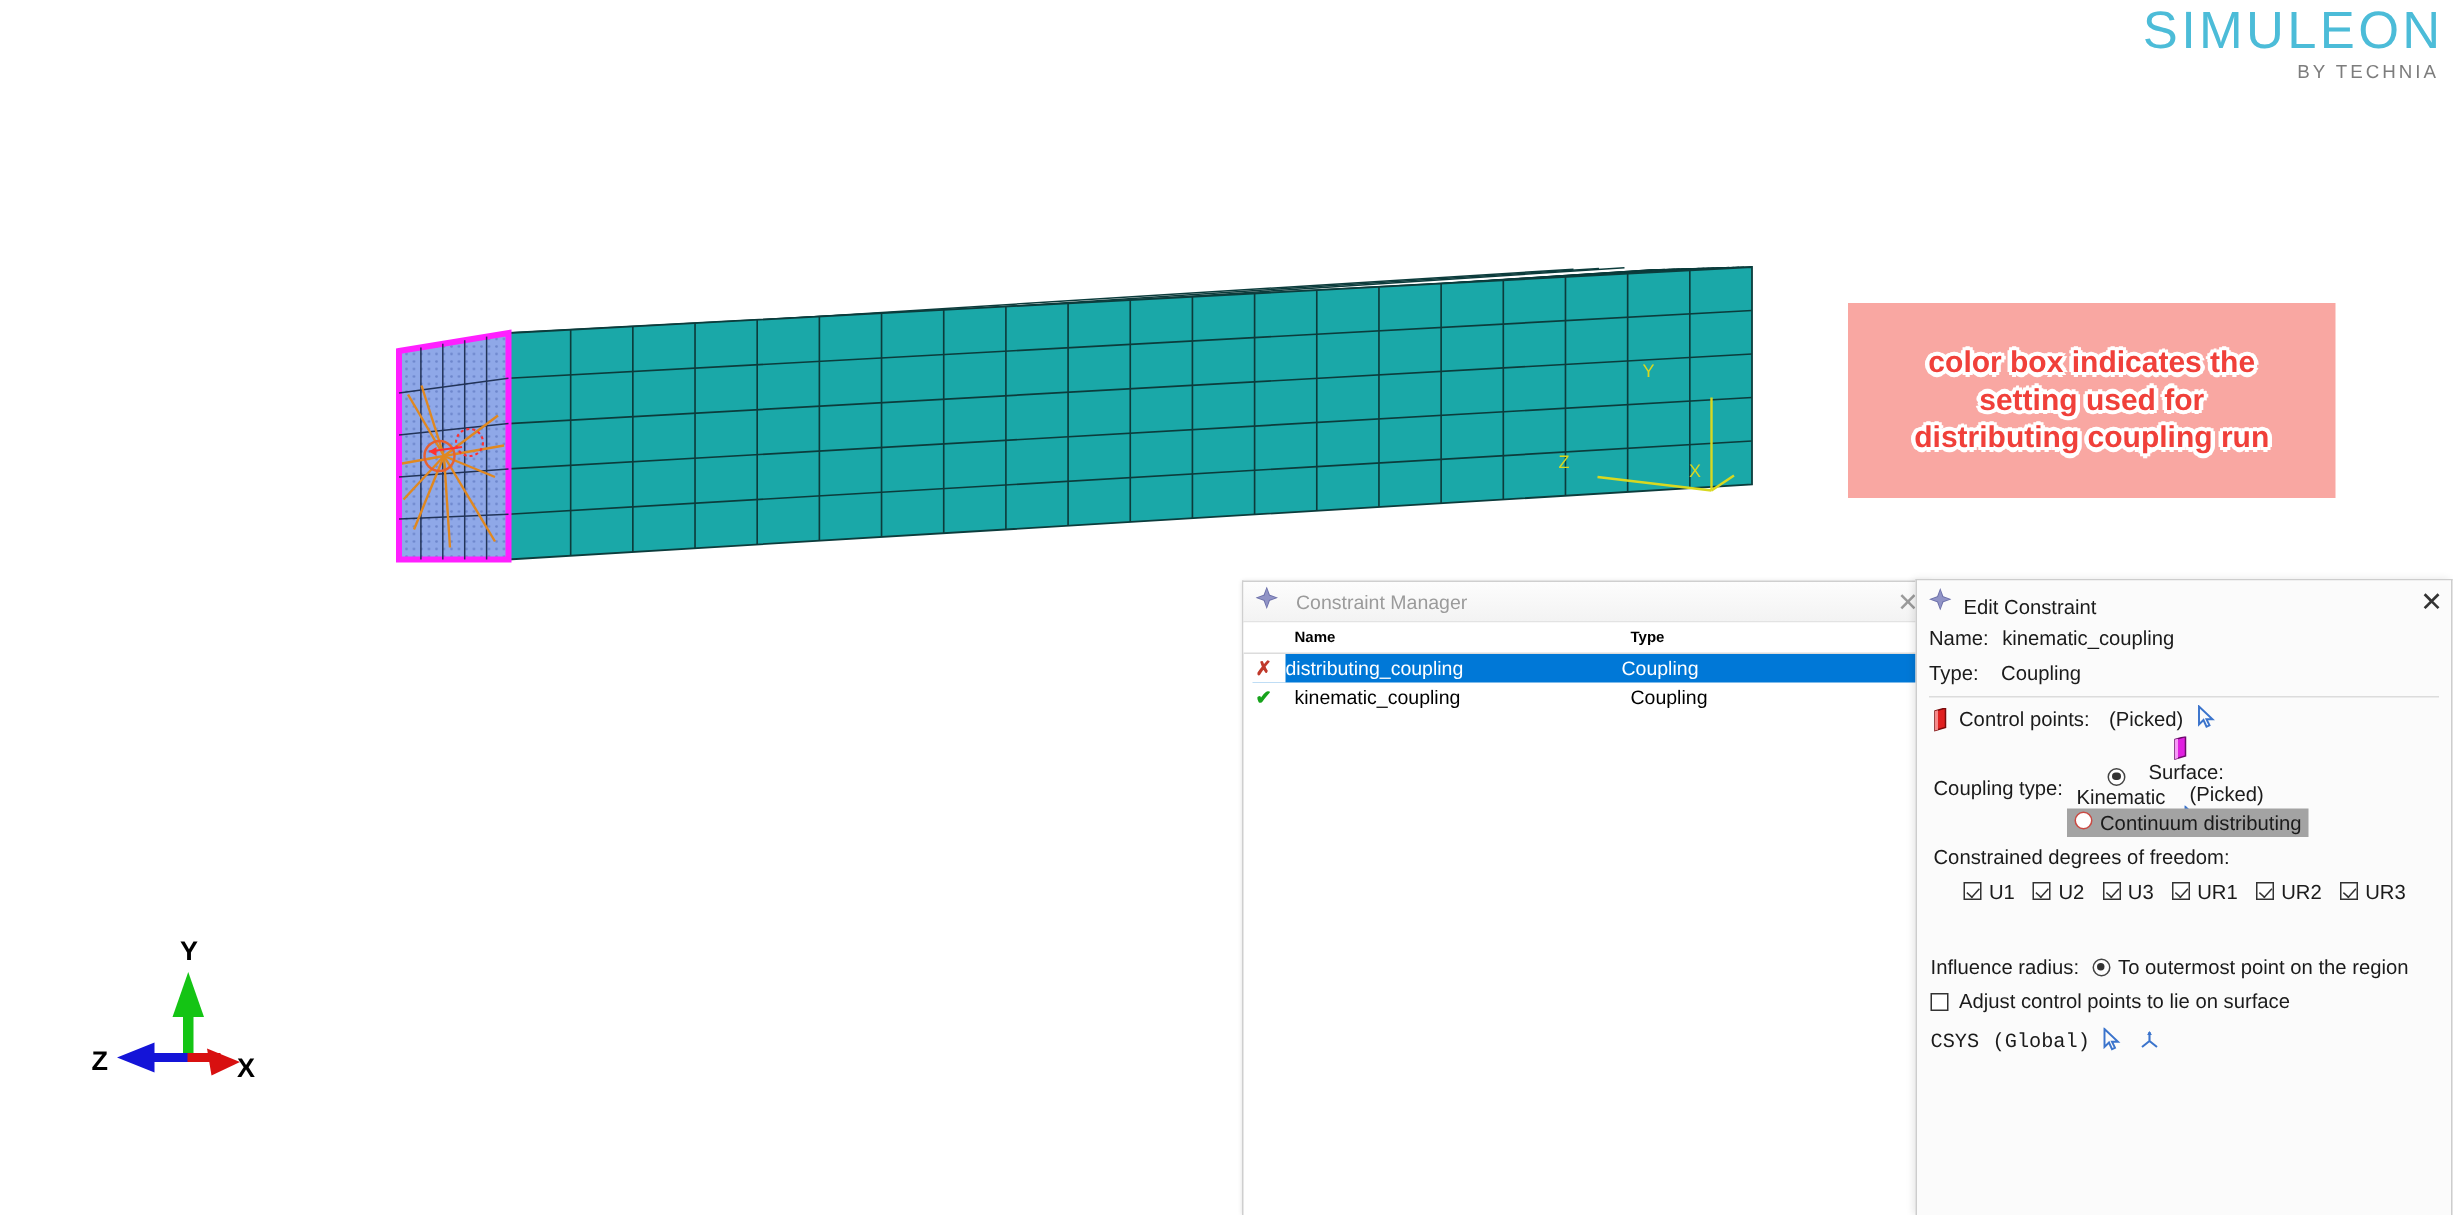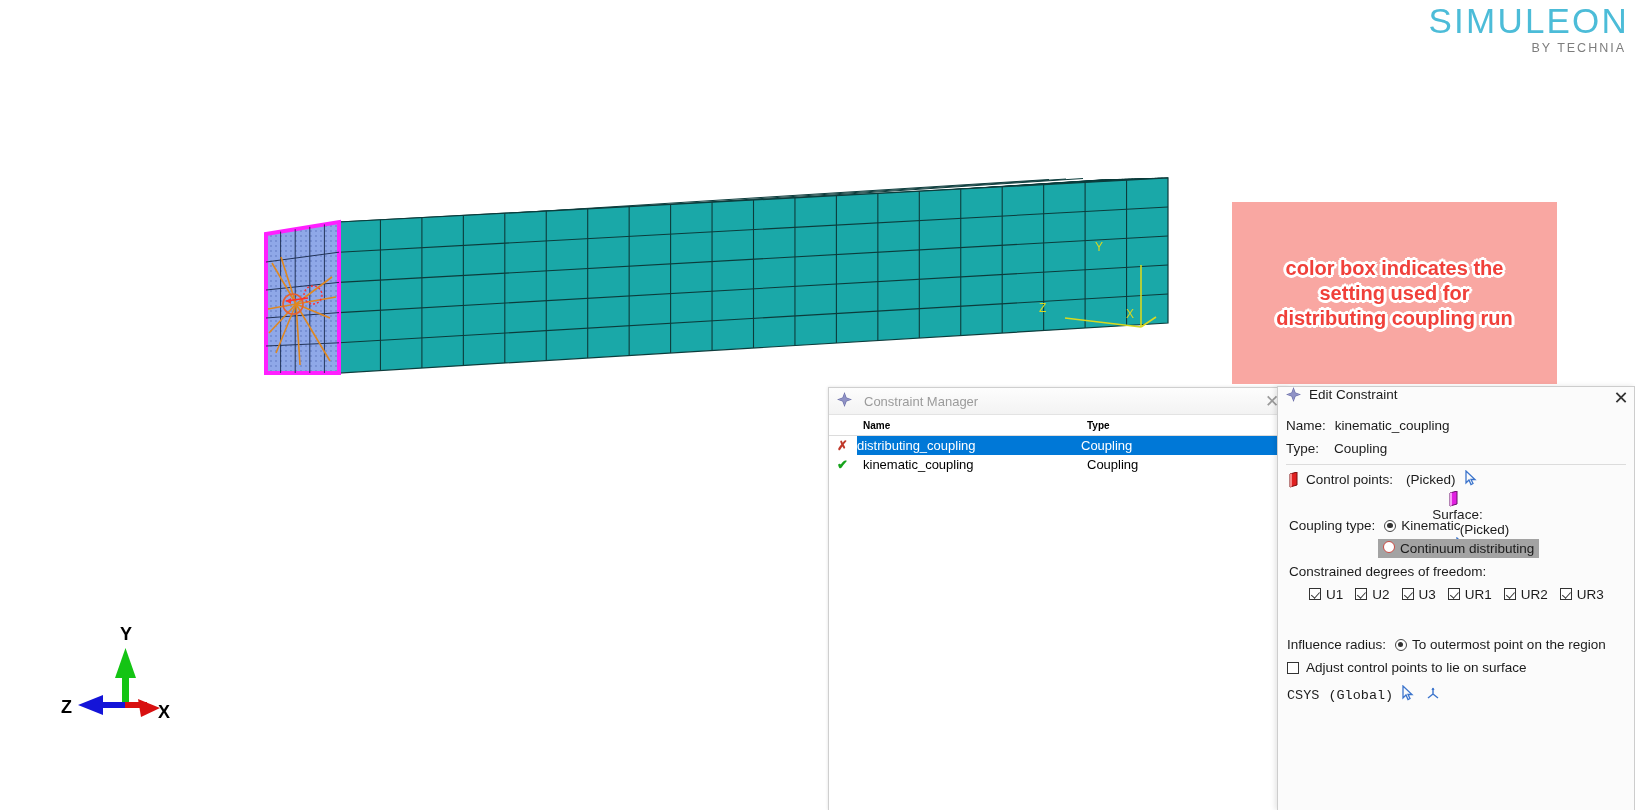--- a/index.html
+++ b/index.html
@@ -55,21 +55,21 @@
     font-family: "Liberation Sans", sans-serif;
     font-weight: bold;
     font-size: 18px;
     color: #000;
   }
 
   
   #annotation {
     position: absolute;
     left: 1232px; top: 202px;
-    width: 325px; height: 182px;
+    width: 325px; height: 130px;
     background: #f9a7a2;
     display: flex;
     align-items: center;
     justify-content: center;
   }
   #annotation .anno-text {
     font-family: "Liberation Sans", sans-serif;
     font-size: 20px;
     font-weight: bold;
     line-height: 25px;
@@ -175,21 +175,21 @@
     background: #fbfbfb;
     border: 1px solid #cdcdcd;
     border-bottom: none;
     box-sizing: border-box;
     box-shadow: -2px 0 5px rgba(0,0,0,0.10);
   }
   #ec-titlebar {
     height: 25px;
     background: #fbfbfb;
     display: flex;
-    align-items: flex-start;
+    align-items: flex-end;
     padding: 0 2px 0 8px;
     box-sizing: border-box;
   }
   #ec-titlebar .ec-title {
     font-size: 13.5px;
     color: #1b1b1b;
     margin-left: 8px;
     flex: 1;
   }
   #ec-titlebar .win-close { color: #333; font-size: 18px; }
@@ -543,21 +543,21 @@
       <span style="margin-left:54px;">(Picked)</span>
       <span class="cursor-icon">
         <svg width="14" height="16" viewBox="0 0 14 16">
           <path d="M2,1 L2,13 L5,10 L7,14.5 L9,13.5 L7,9.5 L11,9.5 Z" fill="none" stroke="#3b74cc" stroke-width="1.3"></path>
         </svg>
       </span>
     </div>
 
     <div class="ec-line" style="padding-left:3px;">
       <span>Coupling type:</span>
-      <span style="display:flex;align-items:center;margin-left:9px;">
+      <span style="display:flex;align-items:center;margin-left:9px;flex-direction:column;">
         <span class="radio checked"></span>
         <span>Kinematic</span>
       </span>
     </div>
 
     <div class="ec-line" style="padding-left:92px;">
       <span class="highlight-pink">
         <span class="radio pinkring"></span>
         <span>Continuum distributing</span>
       </span>

